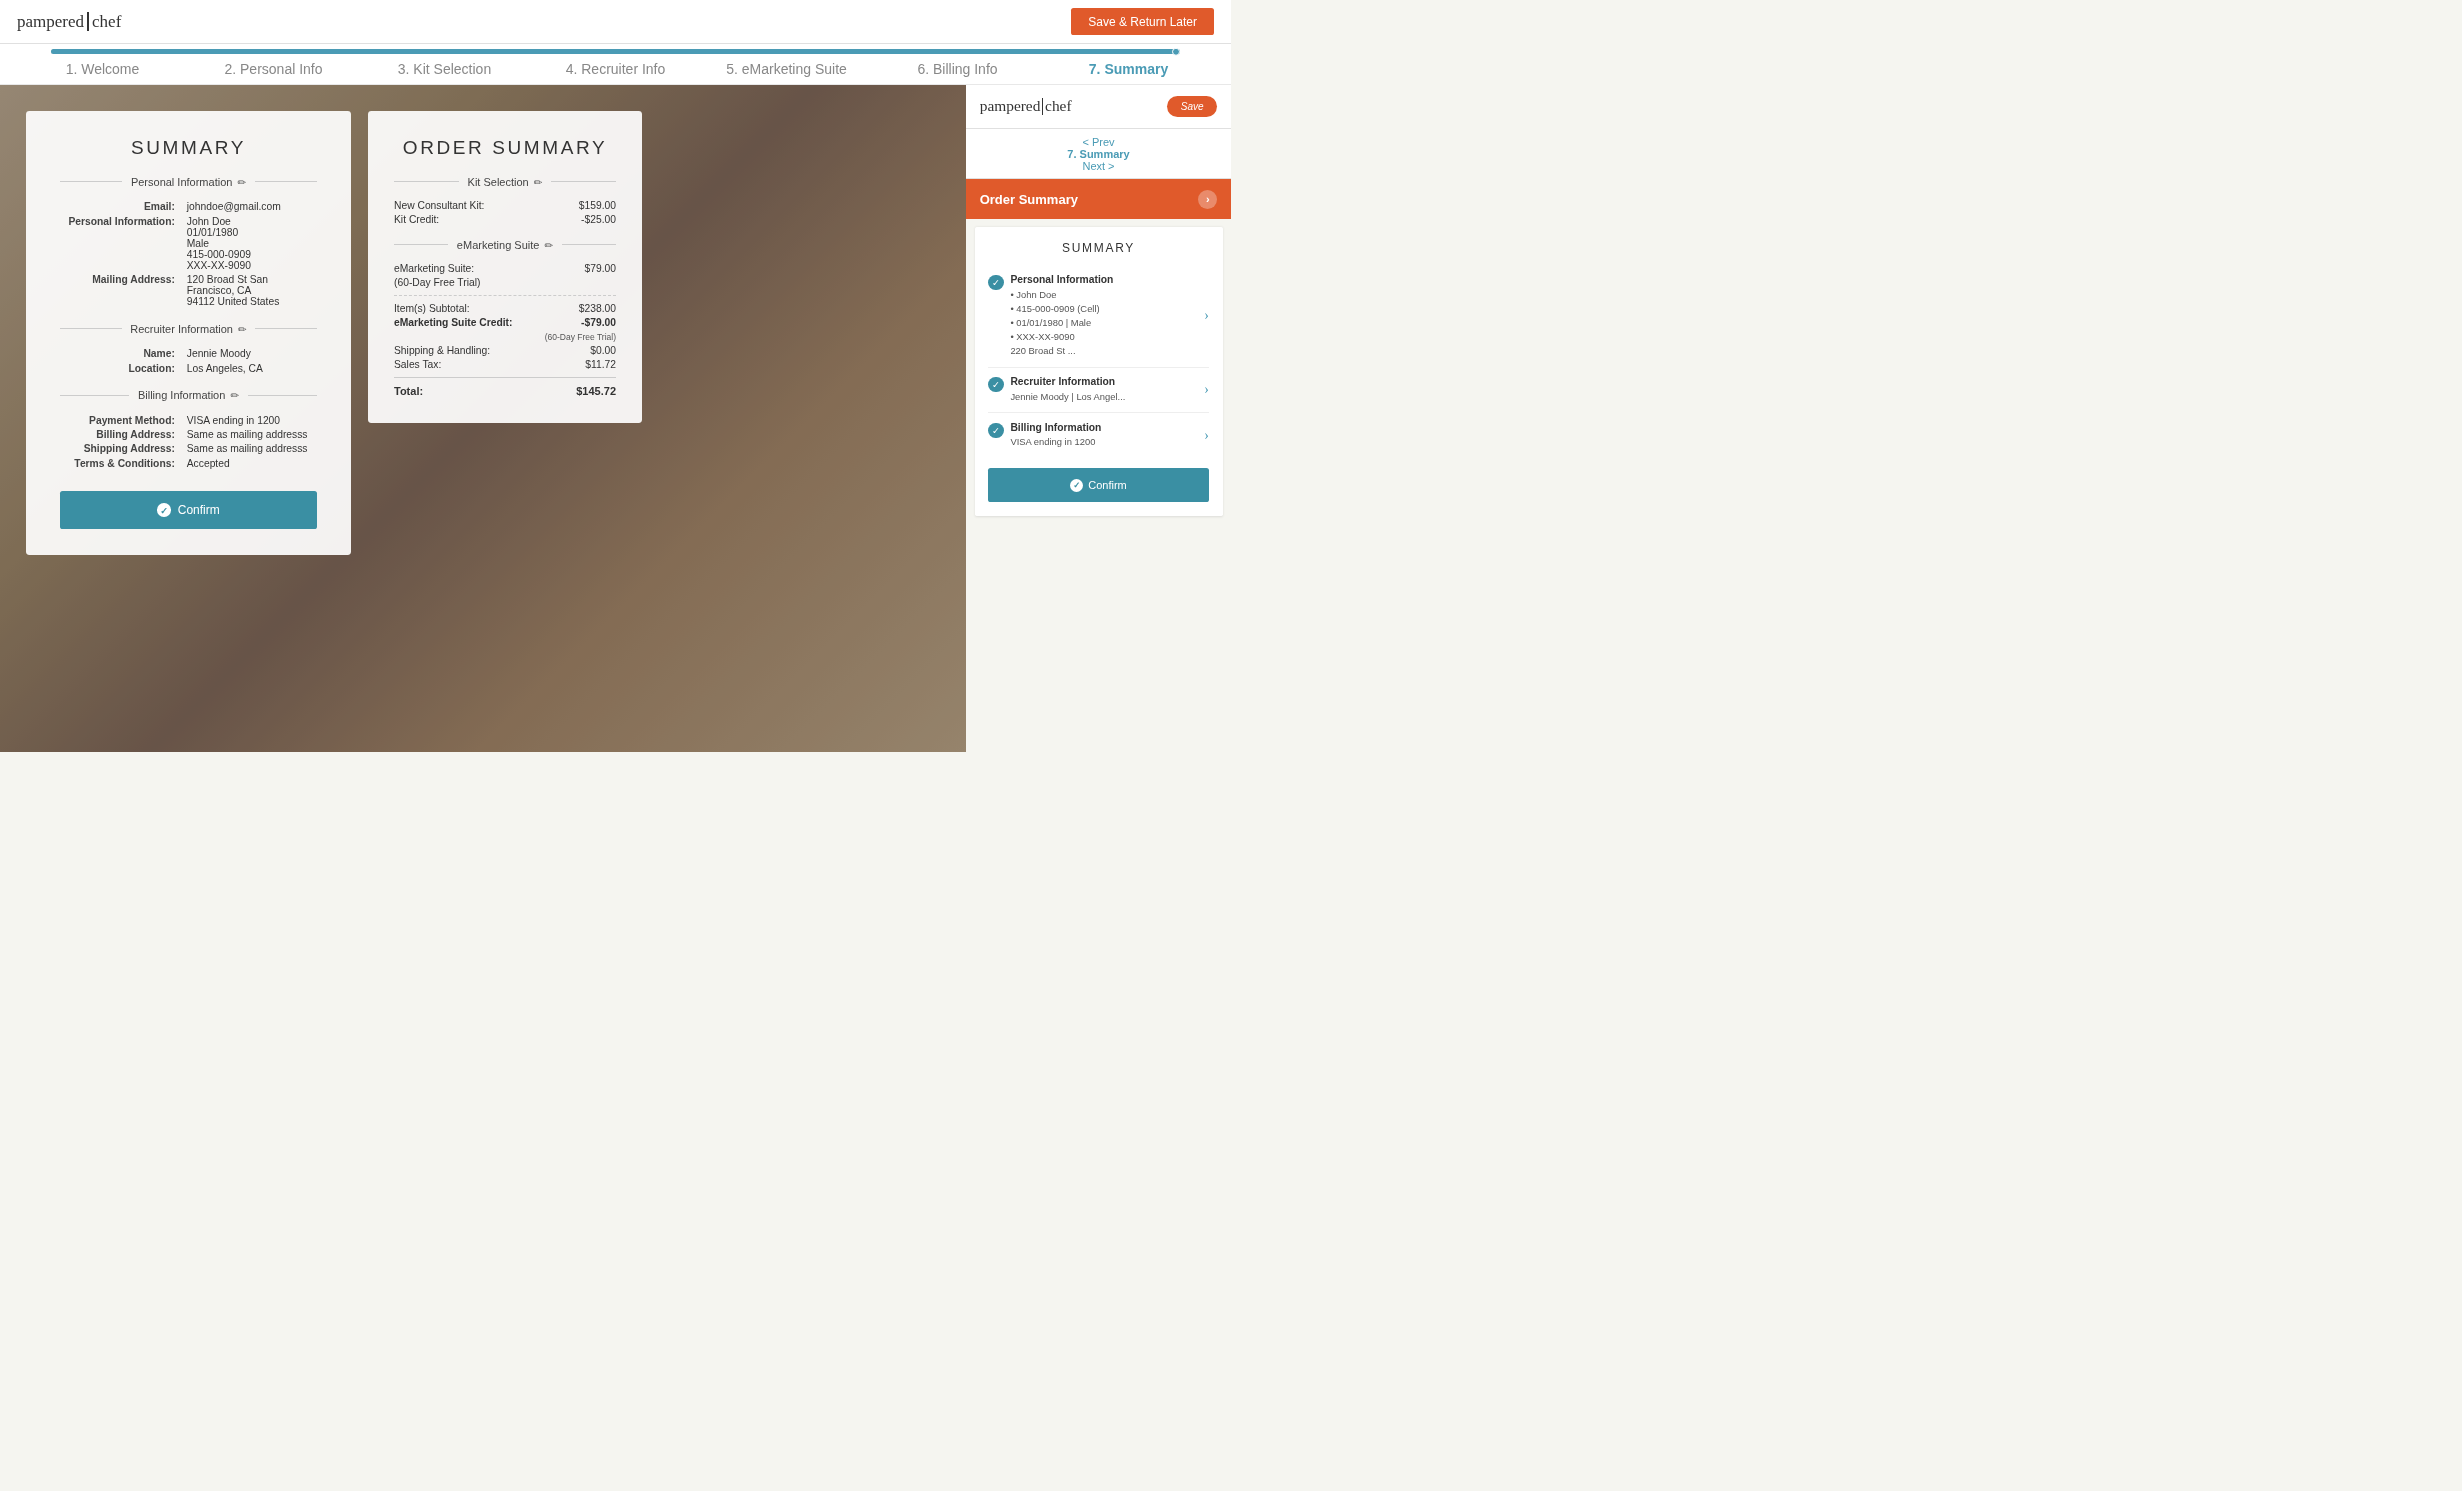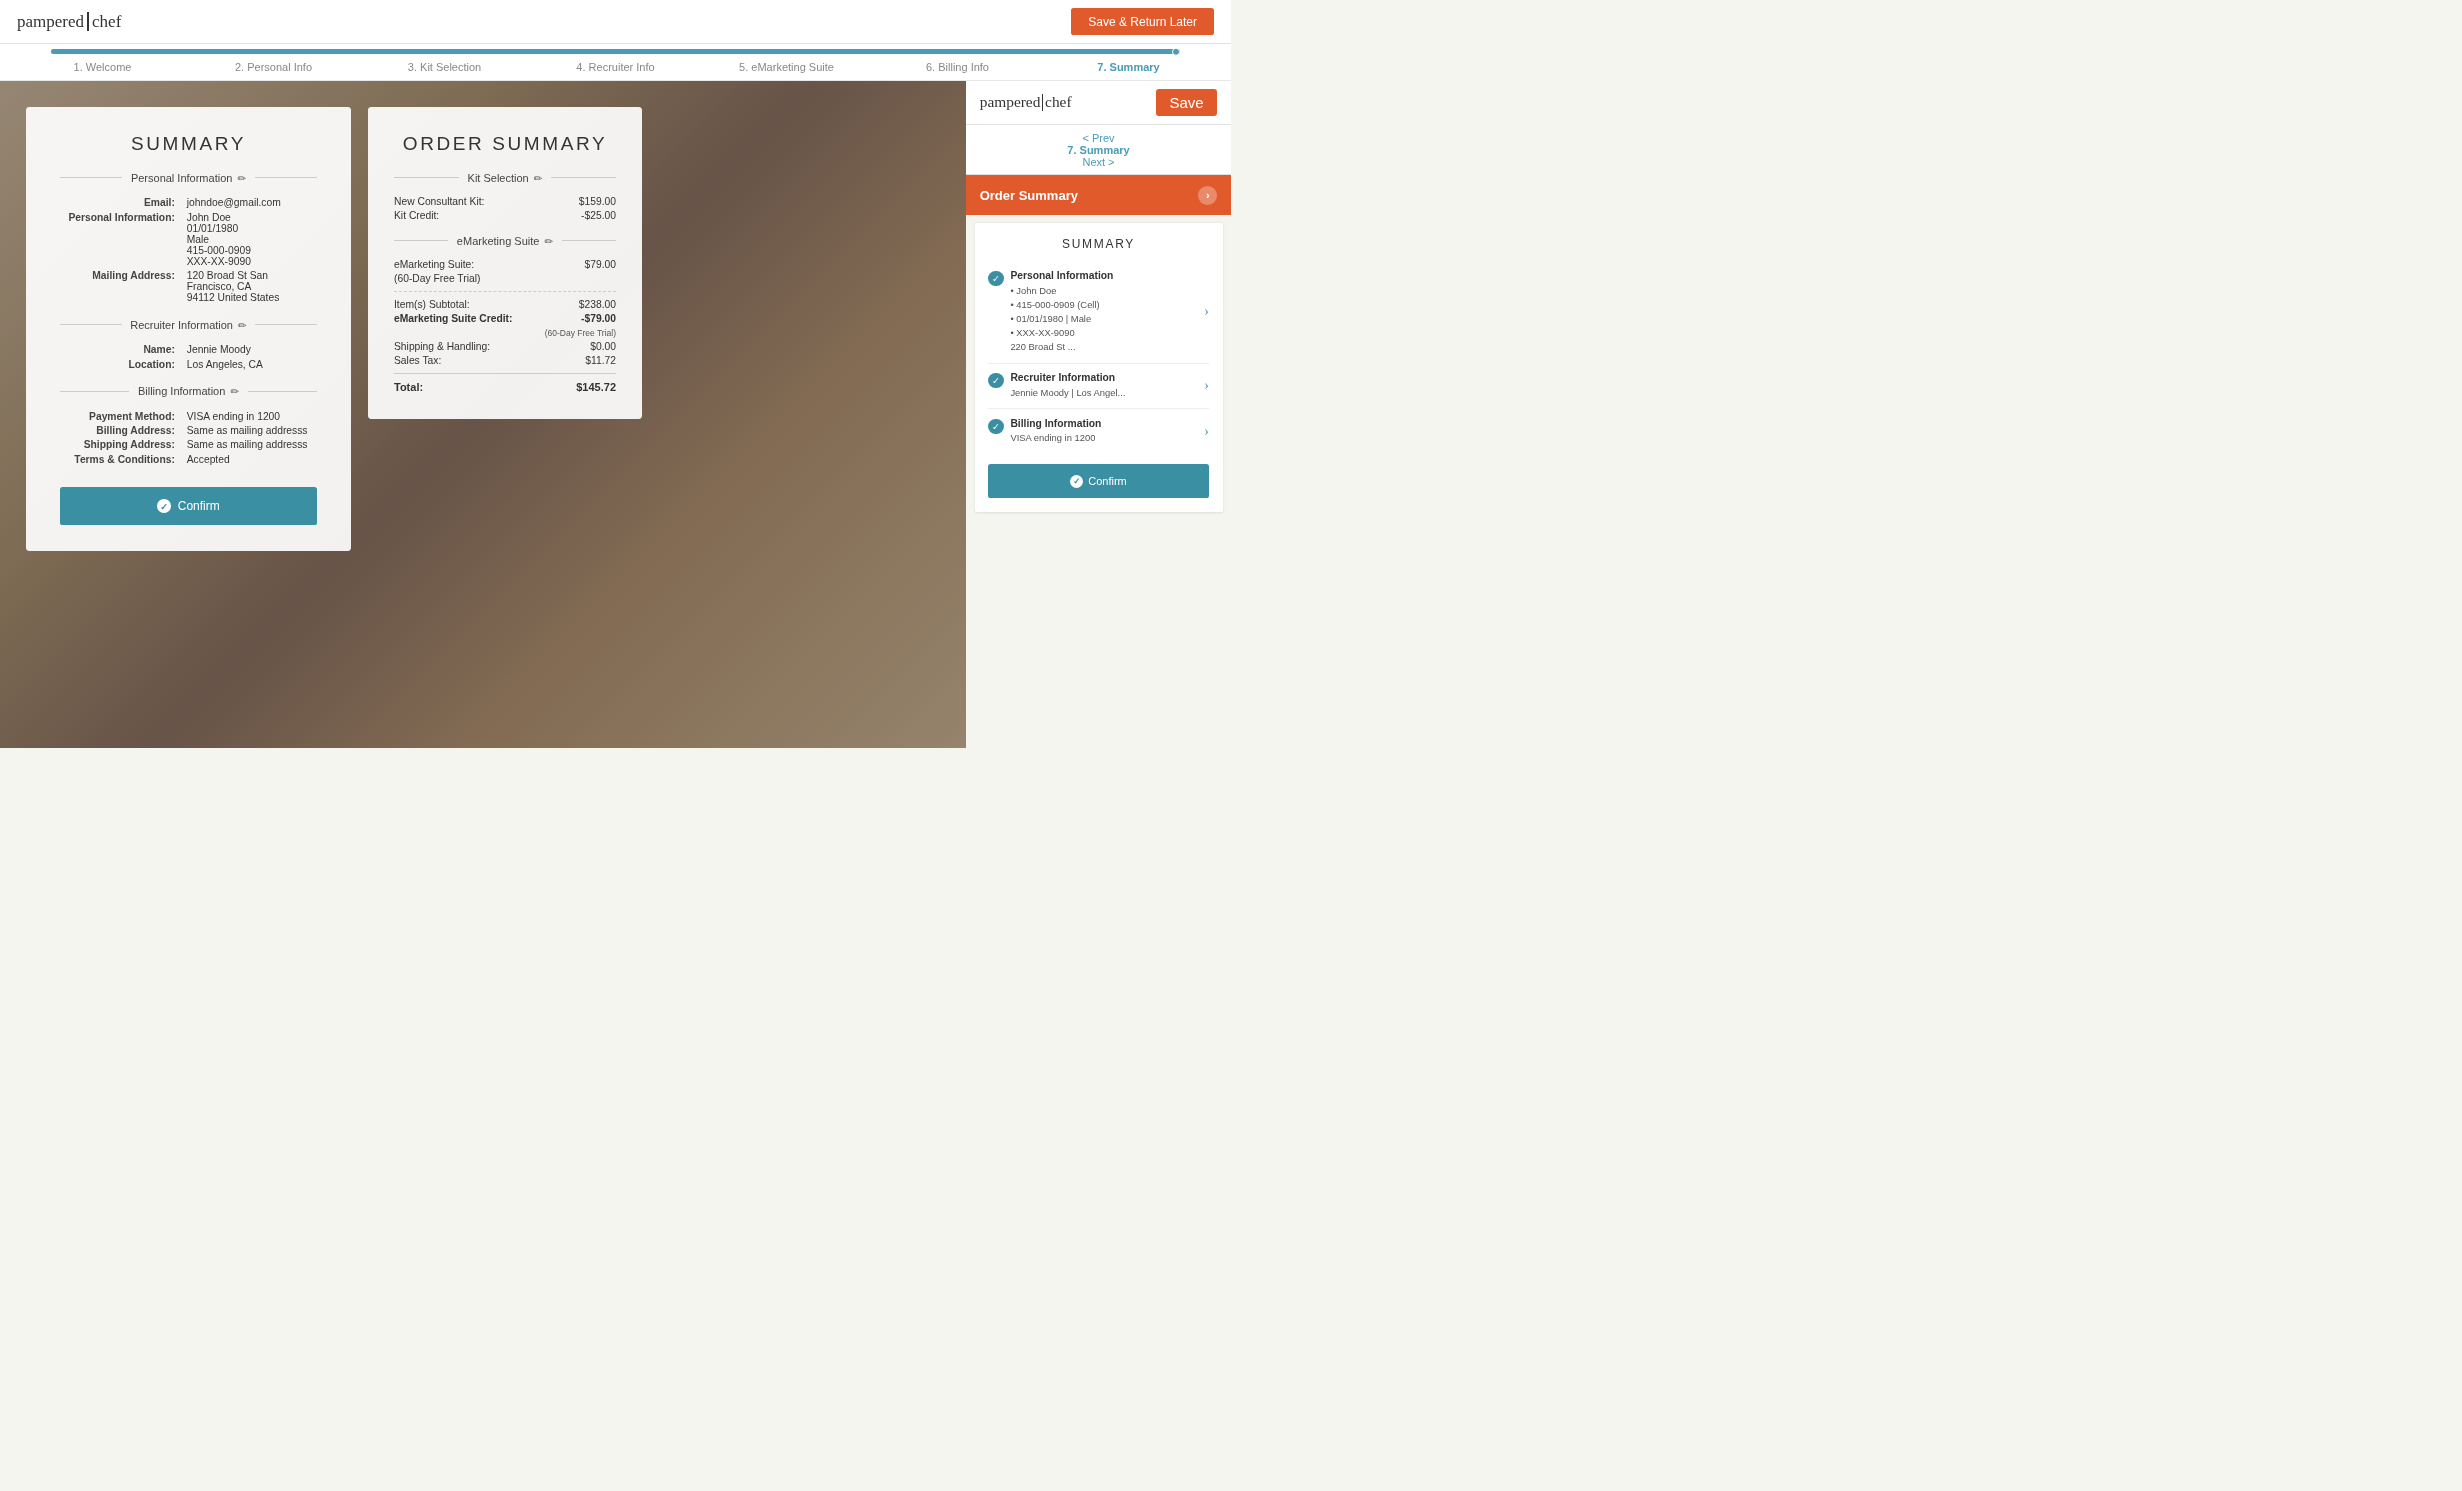--- a/index.html
+++ b/index.html
@@ -30,21 +30,21 @@
       background: #4a9bb5; border-radius: 2.6px; width: 100%;
     }
     .progress-dot {
       position: absolute; top: 50%; transform: translateY(-50%);
       width: 8.5px; height: 8.5px; background: #4a9bb5; border-radius: 50%; border: 1.7px solid #fff;
     }
     .progress-steps {
       display: flex; justify-content: space-between; align-items: center;
     }
     .step-label {
-      font-size: 11px; color: #888; font-family: Arial, sans-serif; text-align: center; flex: 1;
+      font-size: 14px; color: #888; font-family: Arial, sans-serif; text-align: center; flex: 1;
     }
     .step-label.active { color: #4a9bb5; font-weight: bold; }
 
     
     .main-layout { display: flex; flex: 1; }
 
     
     .main-content {
       flex: 1; position: relative; overflow: hidden; min-height: 667px;
     }
@@ -105,21 +105,21 @@
     .right-sidebar {
       width: 265px; flex-shrink: 0; background: #f5f5f0; display: flex; flex-direction: column;
     }
     .sidebar-top-header {
       display: flex; align-items: center; justify-content: space-between;
       background: #fff; padding: 0 13.7px; height: 44px; border-bottom: 0.9px solid #e0e0e0;
     }
     .sidebar-logo { font-family: Georgia, serif; font-size: 17px; color: #333; display: flex; align-items: center; }
     .sidebar-save-btn {
       background: #e05a2b; color: #fff; border: none; padding: 5.1px 13.7px;
-      font-size: 15px; cursor: pointer; border-radius: 3px; font-family: Arial, sans-serif;
+      font-size: 10px; cursor: pointer; border-radius: 11px; font-family: Arial, sans-serif; font-style: italic;
     }
 
     .sidebar-nav {
       display: flex; align-items: center; justify-content: space-between;
       background: #fff; padding: 6.8px 13.7px; border-bottom: 0.9px solid #e0e0e0;
       font-size: 11px; font-family: Arial, sans-serif; flex-direction: column;
     }
     .nav-btn { background: none; border: none; color: #4a9bb5; cursor: pointer; font-size: 11px; display: flex; align-items: center; gap: 2.6px; }
     .nav-current { color: #4a9bb5; font-weight: bold; }
 

